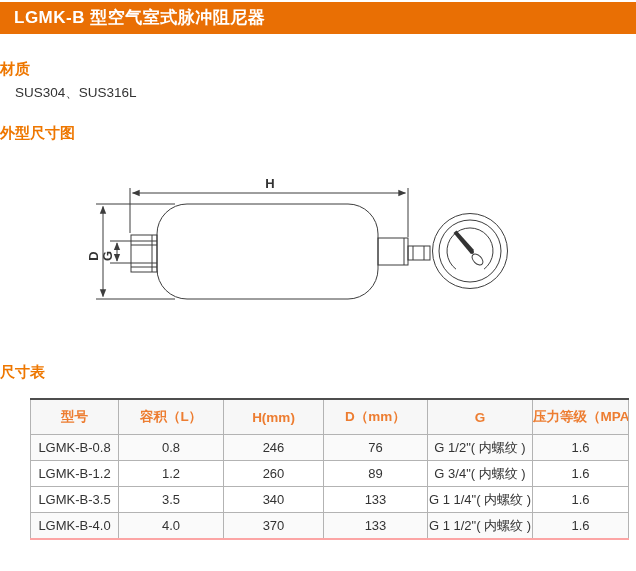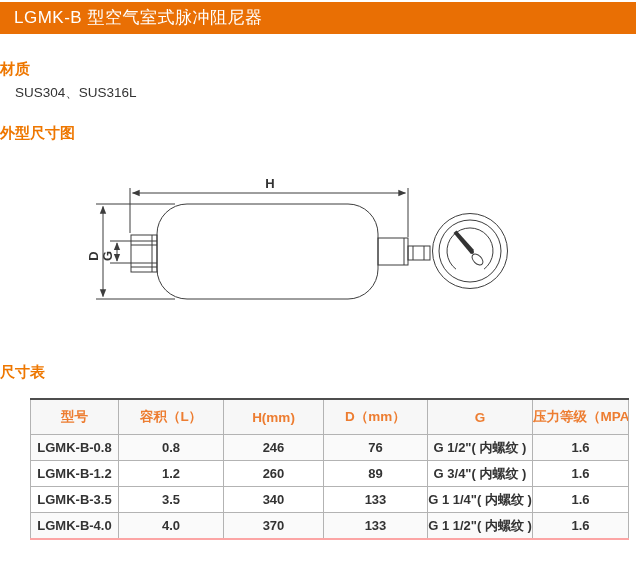--- a/index.html
+++ b/index.html
@@ -8,21 +8,21 @@
     background:#ffffff;
     font-family:"Liberation Sans","DejaVu Sans",sans-serif;
     color:#333;
     overflow:hidden;
   }
   .title-bar {
     margin-top:2px;
     height:32px;
     background:#e96f04;
     color:#ffffff;
-    font-weight:normal;
+    font-weight:bold;
     font-size:17px;
     line-height:32px;
     padding-left:14px;
     letter-spacing:0.5px;
   }
   .section-heading {
     color:#ee7700;
     font-weight:bold;
     font-size:15px;
     line-height:16px;
@@ -54,21 +54,21 @@
     white-space:nowrap;
   }
   .dim-table thead th {
     height:34px;
     background:#f7f7f7;
     color:#ed7d31;
     font-weight:bold;
     font-size:13.5px;
     border-top:2px solid #4d4d4d;
   }
-  .dim-table tbody td { height:25px; background:#ffffff; font-weight:bold; }
+  .dim-table tbody td { height:25px; background:#ffffff; font-weight:normal; }
   .dim-table tbody tr.odd td { background:#fafafa; }
   .dim-table tbody tr:last-child td { border-bottom:2px solid #fca5a5; }
 </style>
 </head>
 <body>
 
 <div class="title-bar">
   <span>LGMK-B 型空气室式脉冲阻尼器</span>
 </div>
 

